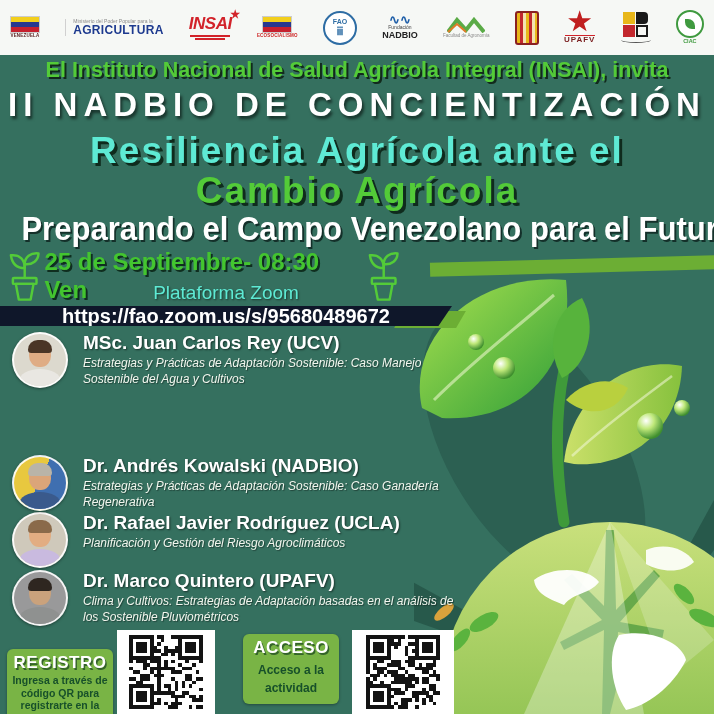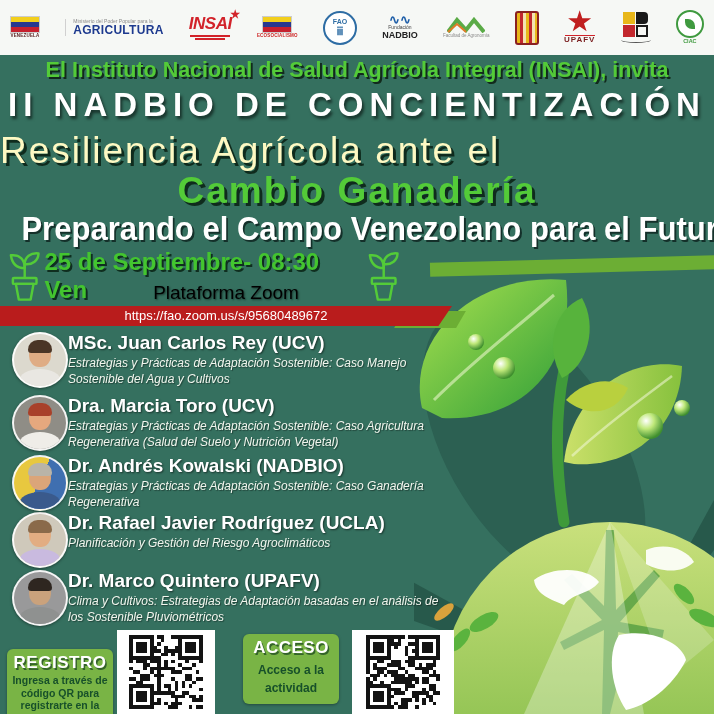--- a/index.html
+++ b/index.html
@@ -42,43 +42,43 @@
   .ciac-ring{width:24px;height:24px;border-radius:50%;border:2px solid #3f9a3f;
     display:flex;align-items:center;justify-content:center;background:#fff;}
   .ciac-leaf{width:10px;height:10px;background:#3f9a3f;border-radius:0 70% 0 70%;}
   .ciac-lbl{font-size:5.5px;font-weight:bold;color:#3f9a3f;margin-top:1px;}
 
   
   .invite{position:absolute;top:58px;left:0;right:0;text-align:center;z-index:2;
     font-size:21.5px;font-weight:bold;color:#53cb38;text-shadow:2px 2px 0 #122a1c;}
   .jornada{position:absolute;top:86px;left:0;right:0;text-align:center;z-index:2;
     font-size:33px;font-weight:bold;color:#fff;letter-spacing:6px;text-shadow:2px 3px 3px rgba(0,0,0,.55);}
-  .main1{position:absolute;top:130px;left:0;right:0;z-index:2;
-    font-size:37px;font-weight:normal;color:#fef9c3;letter-spacing:2px;text-shadow:3px 3px 0 rgba(8,30,18,.85);}
+  .main1{position:absolute;top:130px;left:0;right:0;text-align:center;z-index:2;
+    font-size:37px;font-weight:bold;color:#5eead4;letter-spacing:2px;text-shadow:3px 3px 0 rgba(8,30,18,.85);}
   .main2{position:absolute;top:170px;left:0;right:0;text-align:center;z-index:2;
     font-size:37px;font-weight:bold;color:#53cb38;letter-spacing:2px;text-shadow:3px 3px 0 rgba(8,30,18,.85);}
   .subtitle{position:absolute;top:210px;left:0;right:0;text-align:center;z-index:2;white-space:nowrap;
     font-size:33px;font-weight:bold;color:#fff;transform:scaleX(.94);text-shadow:2px 2px 0 #14302a;}
 
   
   .date-row{position:absolute;top:248px;left:0;width:408px;display:flex;align-items:center;
     justify-content:space-between;padding:0 5px;box-sizing:border-box;z-index:2;}
   .date-txt{font-size:24px;font-weight:bold;color:#43c52f;text-shadow:2px 2px 0 #0f2e1f;}
   .platform{position:absolute;top:282px;left:0;width:452px;text-align:center;z-index:2;
-    font-size:19px;color:#000000;text-shadow:1px 1px 2px rgba(0,0,0,.5);}
-  .url-strip{position:absolute;top:306px;left:0;width:452px;height:20px;background:#b91c1c;z-index:2;
+    font-size:19px;color:#5eead4;text-shadow:1px 1px 2px rgba(0,0,0,.5);}
+  .url-strip{position:absolute;top:306px;left:0;width:452px;height:20px;background:#0f172a;z-index:2;
     clip-path:polygon(0 0,100% 0,97% 100%,0 100%);text-align:center;line-height:20px;
-    font-size:13px;font-weight:normal;color:#fff;}
+    font-size:20px;font-weight:bold;color:#fff;}
   .stripe-right{position:absolute;top:259px;left:430px;right:-6px;height:14px;background:#6cae34;
     transform:rotate(-1.5deg);z-index:1;}
   .ribbon-fold{position:absolute;top:311px;left:399px;width:62px;height:17px;background:#6cae34;
     transform:skewX(-30deg);z-index:1;}
 
   
-  .speaker{position:absolute;left:12px;width:448px;display:flex;z-index:2;}
+  .speaker{position:absolute;left:12px;width:448px;display:flex;gap:15px;z-index:2;}
   .sp-name{font-size:19px;font-weight:bold;color:#fff;text-shadow:1px 1px 2px rgba(0,0,0,.55);}
   .sp-topic{font-size:12px;font-style:italic;color:#f2f6ee;max-width:378px;line-height:1.3;
     margin-top:2px;text-shadow:1px 1px 1px rgba(0,0,0,.4);}
   .av{width:52px;height:52px;border-radius:50%;overflow:hidden;position:relative;flex:none;
     border:2px solid rgba(255,255,255,.9);box-shadow:0 1px 3px rgba(0,0,0,.4);}
   .av .hd{position:absolute;left:50%;top:9px;transform:translateX(-50%);width:22px;height:24px;border-radius:50% 50% 46% 46%;}
   .av .hr{position:absolute;left:50%;top:6px;transform:translateX(-50%);width:24px;height:13px;border-radius:12px 12px 4px 4px;}
   .av .bd{position:absolute;left:50%;bottom:-7px;transform:translateX(-50%);width:42px;height:24px;border-radius:50% 50% 0 0;}
   .av1{background:#dcd9ce}.av1 .hd{background:#dfac84}.av1 .hr{background:#4a3526}.av1 .bd{background:#e9e7e2}
   .av2{background:#8f8d86}.av2 .hd{background:#e5a87e}.av2 .hr{background:#a8402a}.av2 .bd{background:#efede8}
@@ -241,21 +241,21 @@
     </g>
     <ellipse cx="30" cy="362" rx="12" ry="5" transform="rotate(-40 30 362)" fill="#d9a23c"></ellipse>
   </svg>
 
   <div class="stripe-right"></div>
   <div class="ribbon-fold"></div>
 
   <div class="invite">El Instituto Nacional de Salud Agrícola Integral (INSAI), invita</div>
   <div class="jornada">II NADBIO DE CONCIENTIZACIÓN</div>
   <div class="main1">Resiliencia Agrícola ante el</div>
-  <div class="main2">Cambio Ganadería</div>
+  <div class="main2">Cambio Agrícola</div>
   <div class="subtitle">Preparando el Campo Venezolano para el Futuro</div>
 
   <div class="date-row">
     <svg width="40" height="52" viewBox="0 0 40 52">
       <g fill="none" stroke="#53cb38" stroke-width="2.5" stroke-linejoin="round">
         <path d="M20 27 V13"></path>
         <path d="M20 18 C11 18 7 12 6 5 C15 4 20 9 20 18 Z"></path>
         <path d="M20 14 C20 7 26 2 34 3 C34 10 28 15 20 14 Z"></path>
         <rect x="8" y="28" width="24" height="6" rx="1"></rect>
         <path d="M11 34 L14 50 H26 L29 34 Z"></path>
@@ -277,31 +277,20 @@
 
   <div class="speaker" style="top:332px">
     <div class="av av1">
         <i class="hd"></i>
         <i class="hr"></i>
         <i class="bd"></i>
       </div>
     <div>
         <div class="sp-name">MSc. Juan Carlos Rey (UCV)</div>
          <div class="sp-topic">Estrategias y Prácticas de Adaptación Sostenible:  Caso Manejo Sostenible del Agua y Cultivos</div>
-      </div>
-  </div>
-  <div class="speaker" style="top:395px">
-    <div class="av av2">
-        <i class="hd"></i>
-        <i class="hr"></i>
-        <i class="bd"></i>
-      </div>
-    <div>
-        <div class="sp-name">Dra. Marcia Toro (UCV)</div>
-         <div class="sp-topic">Estrategias y Prácticas de Adaptación Sostenible: Caso Agricultura Regenerativa (Salud del Suelo y Nutrición Vegetal)</div>
       </div>
   </div>
   <div class="speaker" style="top:512px">
     <div class="av av4">
         <i class="hd"></i>
         <i class="hr"></i>
         <i class="bd"></i>
       </div>
     <div>
         <div class="sp-name">Dr. Rafael Javier Rodríguez (UCLA)</div>

